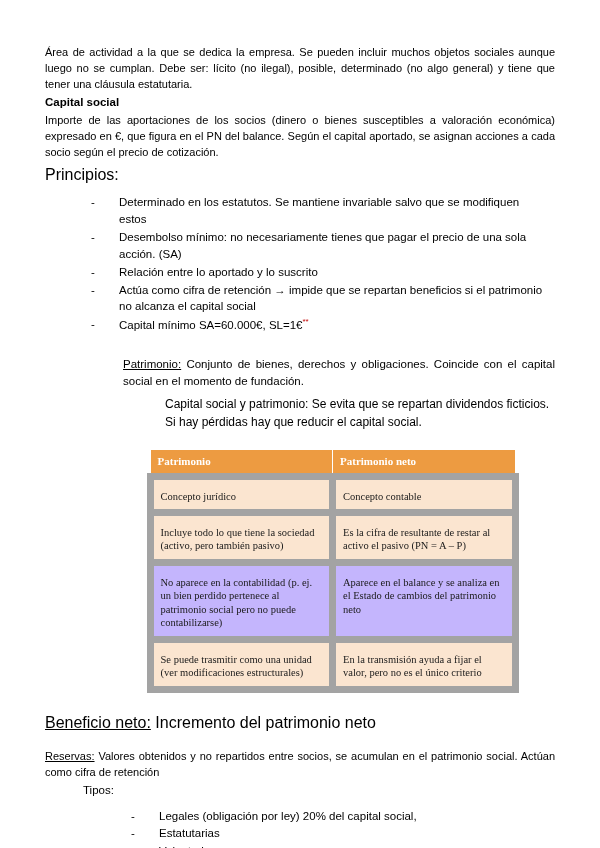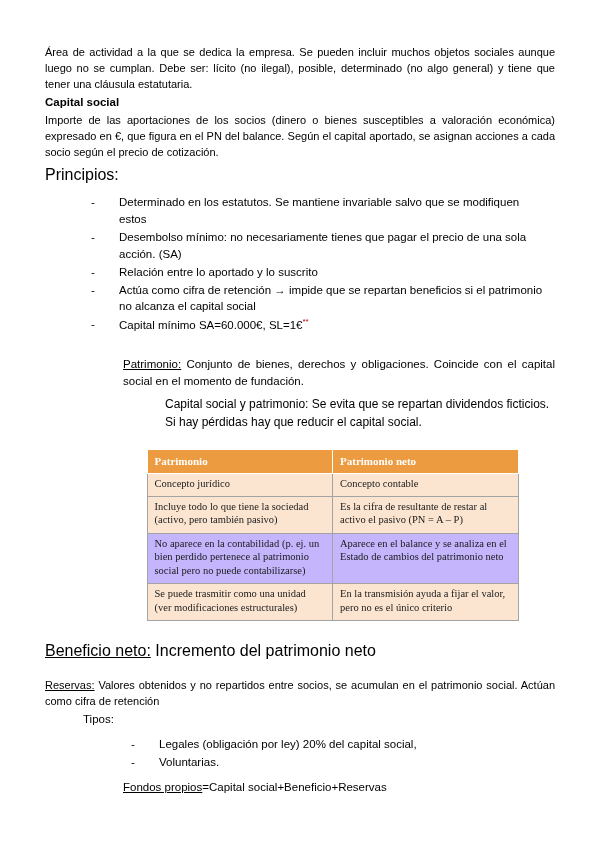--- a/index.html
+++ b/index.html
@@ -96,22 +96,22 @@
     font-weight: bold;
     font-size: 11px;
     text-align: left;
     padding: 5px 7px 6px 7px;
     border: 1px solid #ffffff;
     vertical-align: top;
   }
   table.pat-table td {
     font-size: 10.5px;
     line-height: 1.28;
-    padding: 3px 7px 6px 7px;
-    border: 1px solid #a3a3a3;
+    padding: 10px 7px 6px 7px;
+    border: 7px solid #a3a3a3;
     vertical-align: top;
     color: #1a1a1a;
   }
   tr.row-light td { background: #FBE5D0; }
   tr.row-dark td  { background: #c4b5fd; }
 
   .tbl-wrap {
     padding-left: 65px;
   }
 
@@ -200,20 +200,21 @@
   </p>
 
   <div class="spacer-2"></div>
 
   <div class="indent-block" style="padding-left:38px;">
     <span>Tipos:</span>
   </div>
 
   <ul class="dash-list" style="padding-left:78px;">
     <li>Legales (obligación por ley) 20% del capital social,</li>
+    <li>Estatutarias</li>
     <li>Voluntarias.</li>
   </ul>
 
   <div class="indent-block" style="padding-left:78px;">
     <span class="u">Fondos propios</span><span>=Capital social+Beneficio+Reservas</span>
   </div>
 
 </div>
 
 </body></html>

